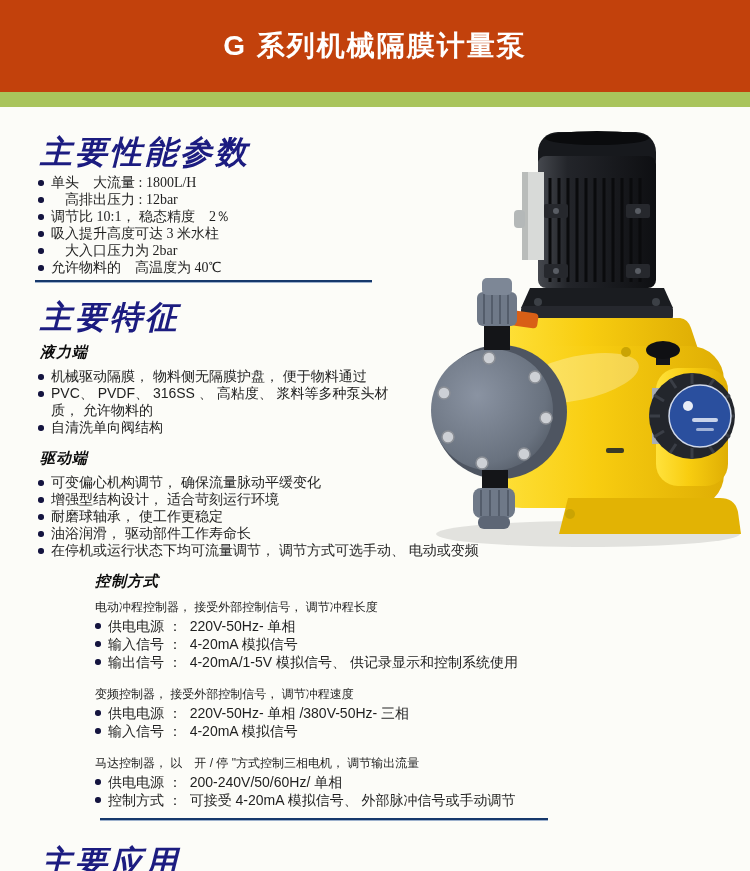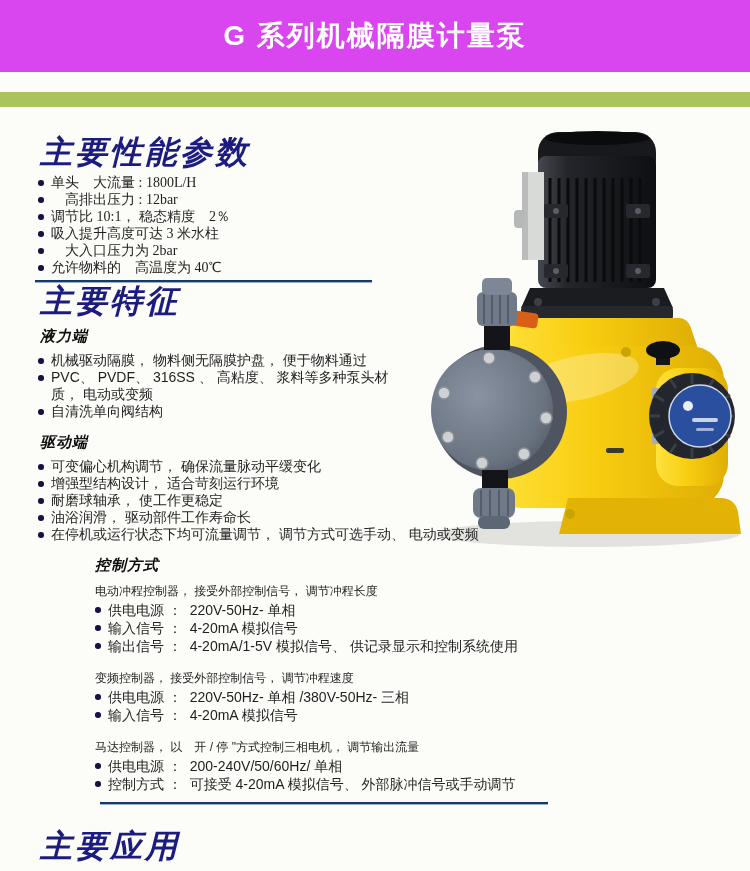--- a/index.html
+++ b/index.html
@@ -4,22 +4,22 @@
 <style>
   html,body{margin:0;padding:0;background:#ffffff;}
   .page{
     position:relative;width:750px;height:871px;margin:0 auto;
     background:#fcfcf8;overflow:hidden;
     font-family:"Liberation Sans","DejaVu Sans",sans-serif;
     color:#222;
   }
   
   .header{
-    position:absolute;top:0;left:0;right:0;height:72px;
-    background:#d946ef;display:flex;align-items:center;justify-content:center;
+    position:absolute;top:0;left:0;right:0;height:92px;
+    background:#c2410c;display:flex;align-items:center;justify-content:center;
   }
   .header .title{
     color:#ffffff;font-size:28px;font-weight:bold;letter-spacing:2px;margin:0;
   }
   .stripe{
     position:absolute;top:92px;left:0;right:0;height:15px;background:#a9c45c;
   }
   
   .content{position:absolute;top:107px;left:0;width:750px;z-index:2;}
   h2.sec{
@@ -37,21 +37,21 @@
   }
   ul.blist li::before{
     content:"";position:absolute;left:0;top:6px;width:5.5px;height:5.5px;
     border-radius:50%;background:#14143f;
   }
   .rule{height:1px;background:#9db1cd;border-top:2px solid #16386b;}
   
   #perf-title{margin-top:31px;}
   #perf-list{margin:8px 0 0 38px;width:420px;line-height:16.5px;font-family:Liberation Serif, serif;}
   #rule-1{margin:4px 0 0 35px;width:337px;}
-  #feat-title{margin-top:4px;}
+  #feat-title{margin-top:20px;}
   #hyd-title{margin-top:10px;}
   #hyd-list{margin:5px 0 0 38px;width:430px;}
   #drv-title{margin-top:11px;}
   #drv-list{margin:5px 0 0 38px;width:650px;}
   
   .control{margin:11px 0 0 95px;width:600px;}
   .control .intro{
     font-size:12px;line-height:18px;margin:6px 0 1px 0;color:#1f1f1f;white-space:pre-wrap;
   }
   .control .intro.gap{margin-top:14px;}
@@ -230,21 +230,21 @@
       </ul>
     <div class="rule" id="rule-1"></div>
 
     <h2 class="sec" id="feat-title">主要特征</h2>
 
     <h3 class="sub" id="hyd-title">液力端</h3>
     <ul class="blist" id="hyd-list">
 
     <li>机械驱动隔膜， 物料侧无隔膜护盘， 便于物料通过</li>
         <li>PVC、 PVDF、 316SS 、 高粘度、 浆料等多种泵头材
-质， 电动或变频</li>
+质， 允许物料的</li>
         <li>自清洗单向阀结构</li>
       </ul>
 
     <h3 class="sub" id="drv-title">驱动端</h3>
     <ul class="blist" id="drv-list">
 
     <li>可变偏心机构调节， 确保流量脉动平缓变化</li>
         <li>增强型结构设计， 适合苛刻运行环境</li>
         <li>耐磨球轴承， 使工作更稳定</li>
         <li>油浴润滑， 驱动部件工作寿命长</li>

